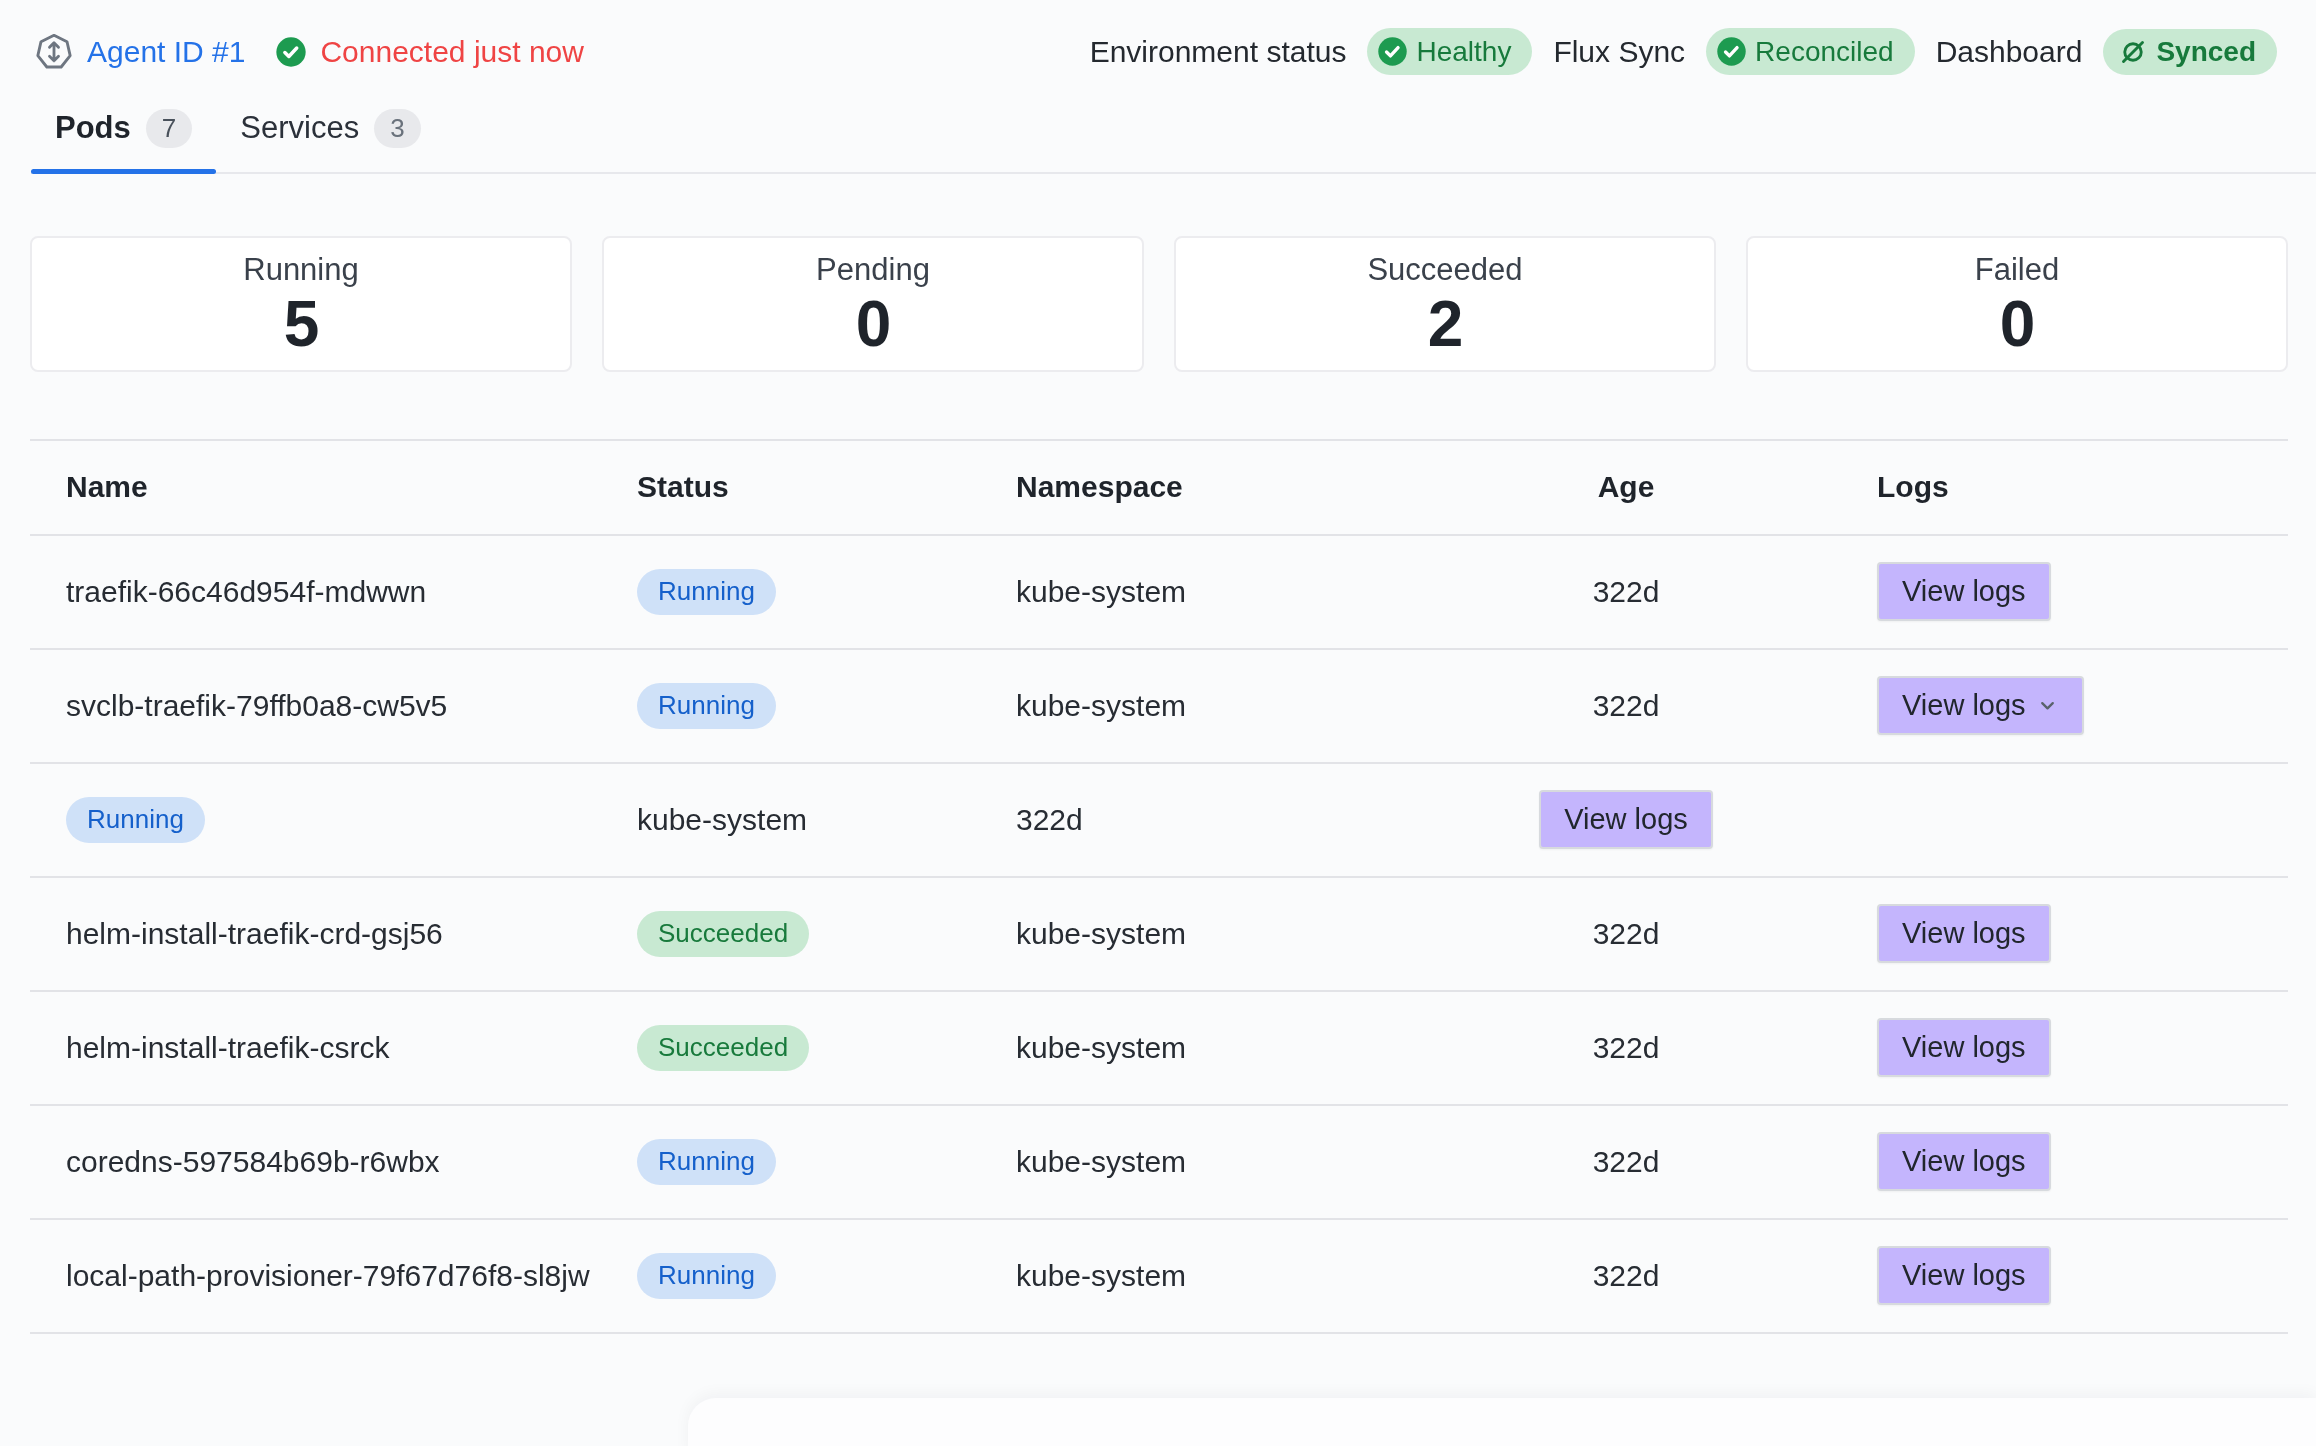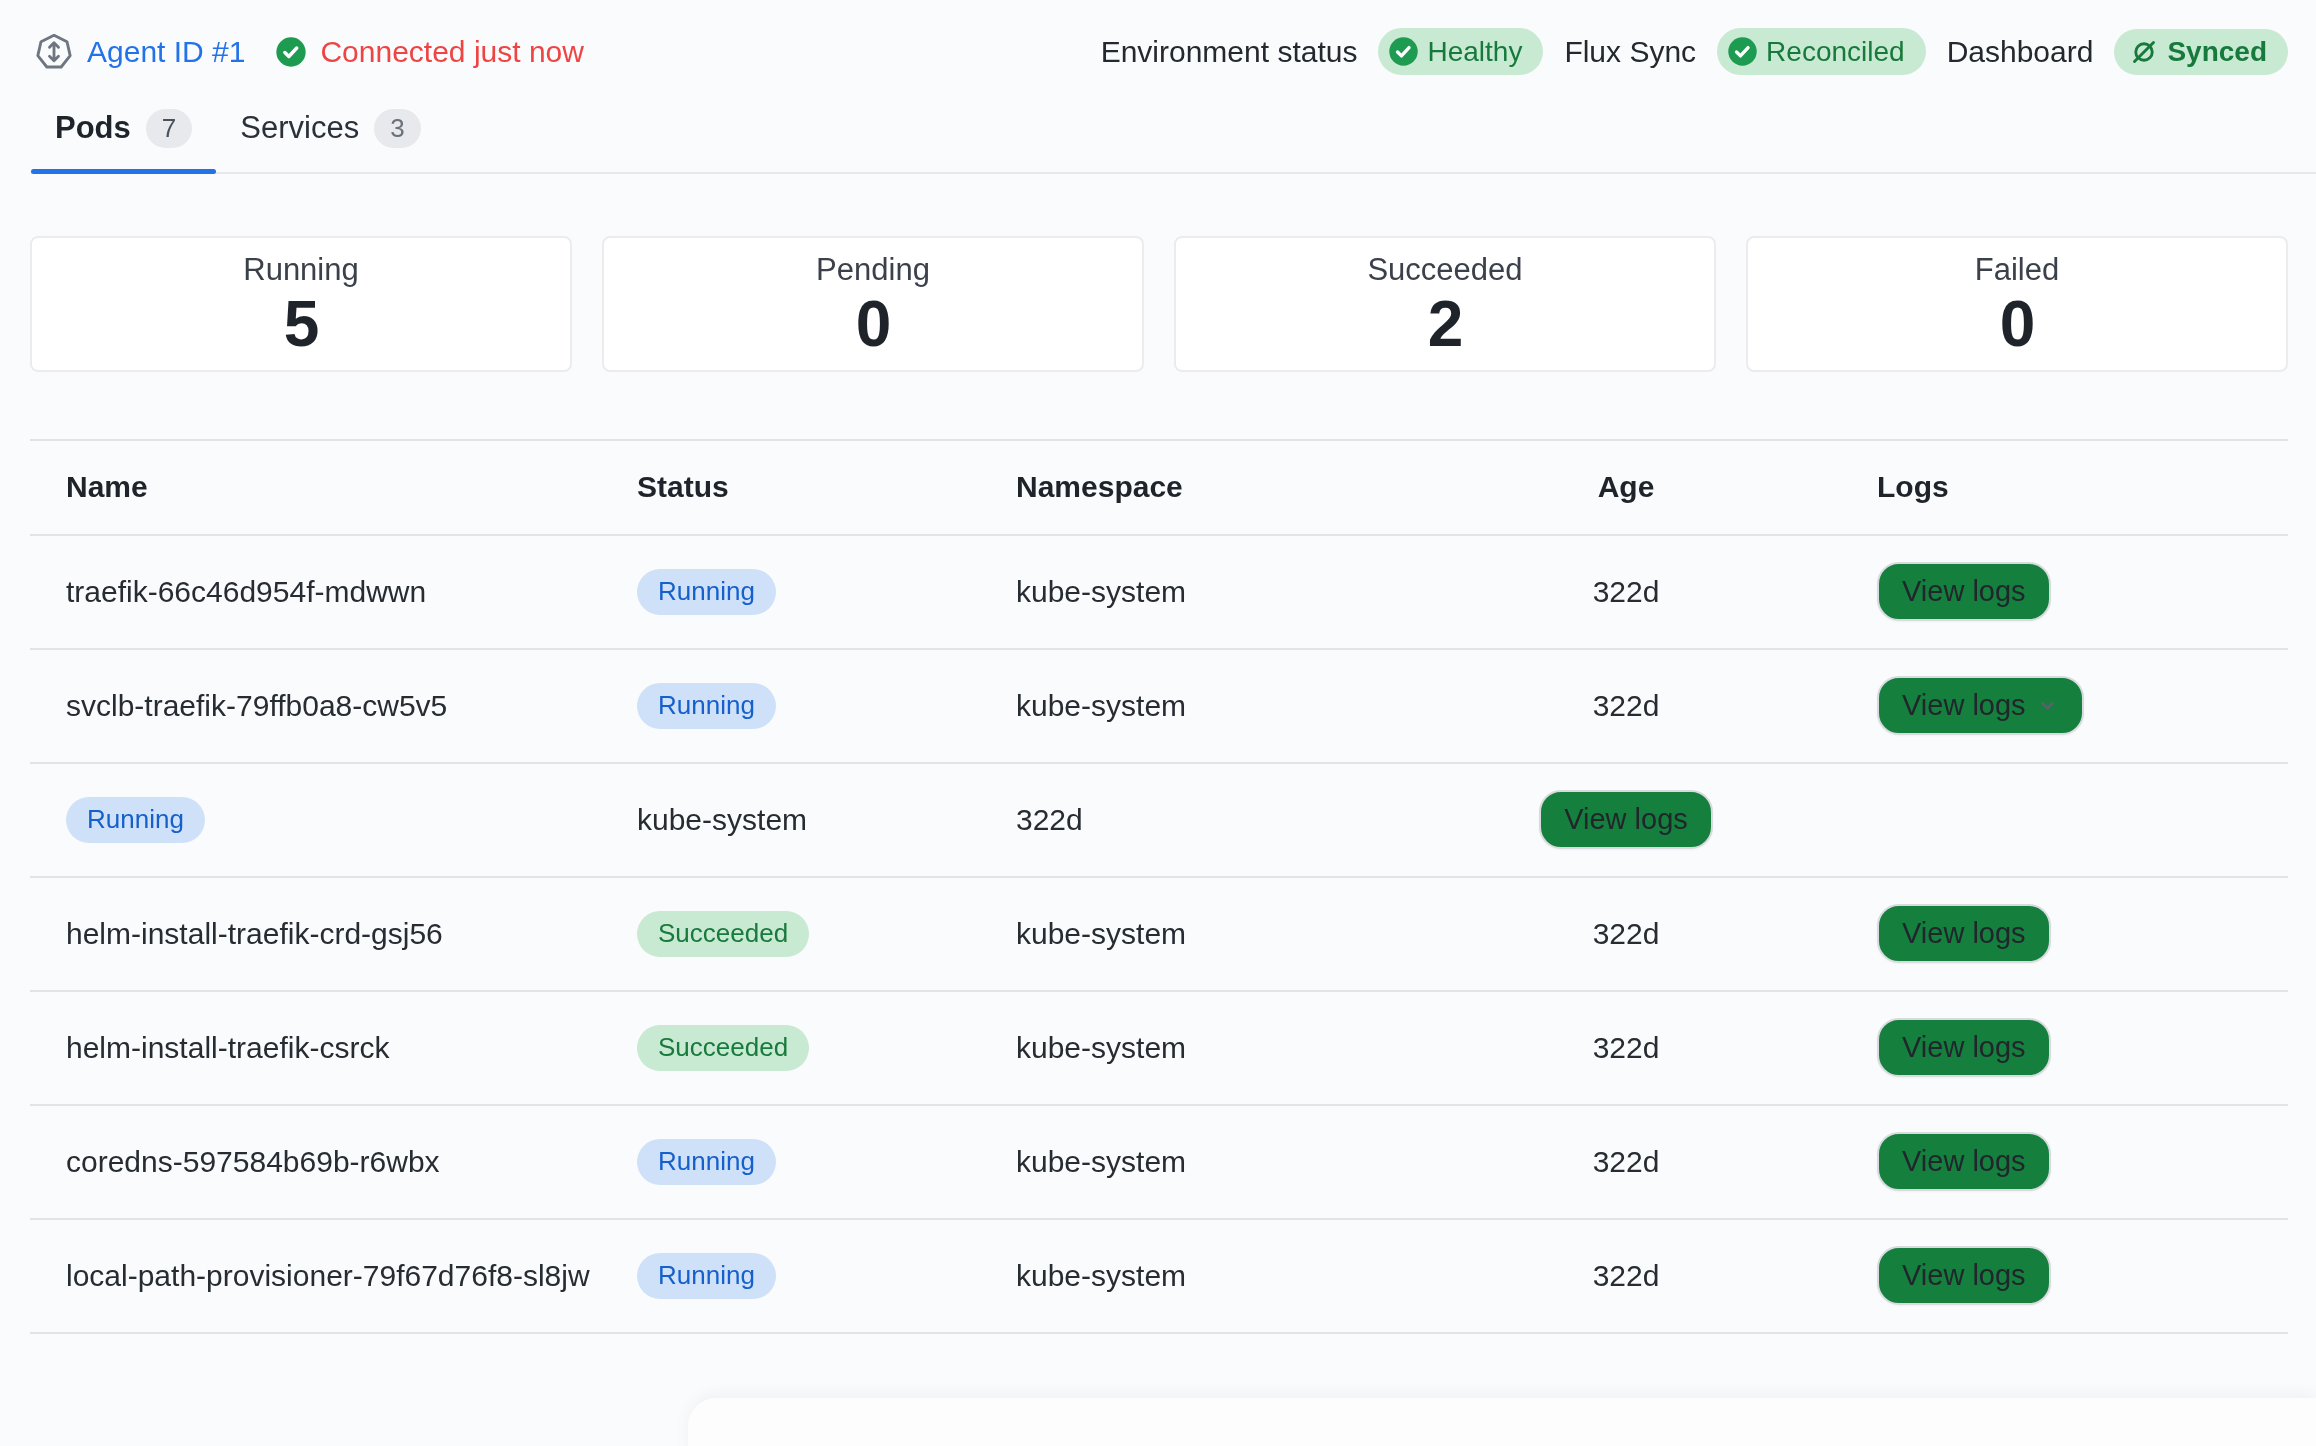--- a/index.html
+++ b/index.html
@@ -5,21 +5,21 @@
   * { margin:0; padding:0; box-sizing:border-box; }
   html,body { background:#fafbfc; }
   body {
     font-family:"Liberation Sans","DejaVu Sans",sans-serif;
     color:#24292f;
     width:2316px; height:1446px;
   }
   .page { position:relative; width:2316px; height:1446px; overflow:hidden; background:#fafbfc; }
 
   
-  .topbar { display:flex; justify-content:space-between; align-items:center; padding:28px 28px 0 34px; }
+  .topbar { display:flex; justify-content:space-between; align-items:center; padding:28px 39px 0 34px; }
   .topbar-left { display:flex; align-items:center; font-size:30px; }
   .agent-icon { display:inline-flex; margin-right:13px; }
   .agent-link { color:#2472e8; text-decoration:none; cursor:pointer; }
   .conn-group { display:flex; align-items:center; gap:13px; margin-left:30px; }
   .conn-text { color:#ef4444; }
   .topbar-right { display:flex; align-items:center; gap:21px; font-size:30px; color:#24292f;margin-left:21px; }
   .pill { display:inline-flex; align-items:center; gap:8px; background:#c8e9d2; color:#177a3c;
           border-radius:999px; padding:8px 21px 8px 10px; font-size:28px; font-weight:500; line-height:1; }
   .pill.icon-pad { padding-left:15px;font-weight:bold; }
 
@@ -46,22 +46,22 @@
   .row { display:grid; grid-template-columns:571px 379px 475px 270px 1fr;
          align-items:center; padding:0 36px; border-top:2px solid #e2e3e7; }
   .row > :nth-child(4) { text-align:center; }
   .row > :nth-child(5) { padding-left:116px; }
   .thead { min-height:95px; font-weight:700; font-size:30px; color:#1f242b; }
   .trow  { min-height:114px; font-size:30px; color:#272c33; }
   .name-cell { line-height:1.3; padding-right:32px; }
   .badge { display:inline-block; font-size:26px; padding:8px 21px; border-radius:999px; line-height:1.15; }
   .s-running   { background:#cfe1f8; color:#1560cb; }
   .s-succeeded { background:#c8e9d2; color:#187a3c; }
-  .btn { display:inline-flex; align-items:center; gap:10px; background:#15803d;
-         border:2px solid #d7dade; border-radius:22px; padding:11px 23px;
+  .btn { display:inline-flex; align-items:center; gap:10px; background:#c4b5fd;
+         border:2px solid #d7dade; border-radius:4px; padding:11px 23px;
          font-size:29px; color:#21262d; font-family:inherit; cursor:pointer;
          box-shadow:0 1px 2px rgba(31,36,43,.05); }
 
   
   .bottom-sheet { position:absolute; left:688px; right:0; top:1398px; height:60px;
                   background:#fdfdfe; border-top-left-radius:28px;
                   box-shadow:0 -4px 16px rgba(27,31,36,.045); }
 </style>
 </head>
 <body>

